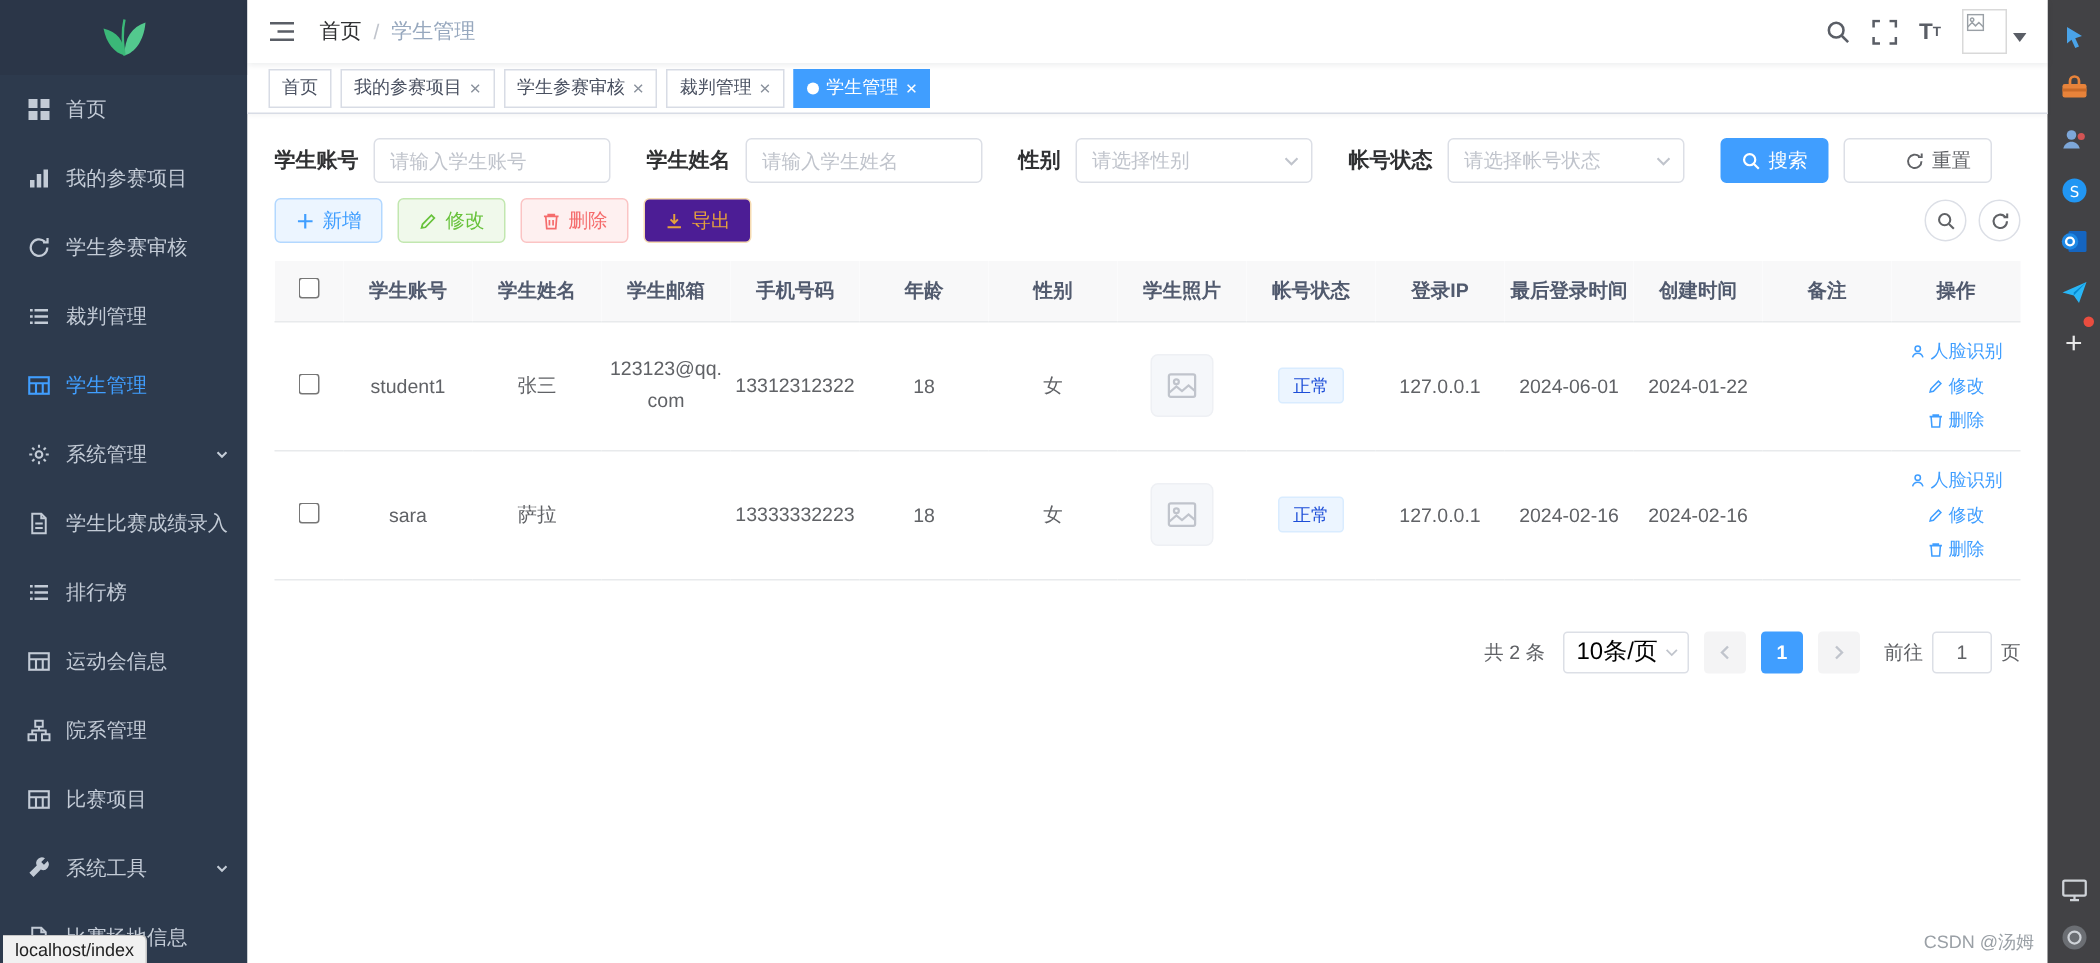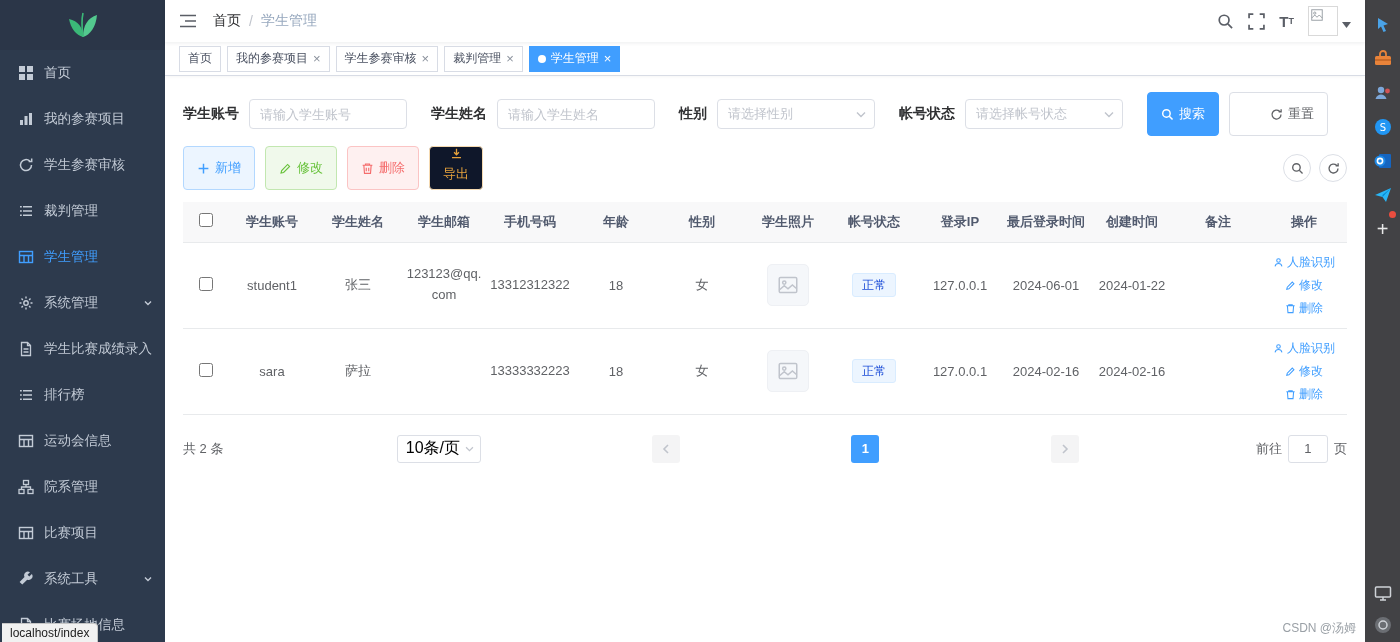--- a/index.html
+++ b/index.html
@@ -55,50 +55,50 @@
 
   
   .content { flex:1; padding:16px 18px; overflow:hidden; }
 
   .filter-row { display:flex; align-items:center; margin-bottom:10px; flex-wrap:nowrap; }
   .f-label { font-weight:700; font-size:14px; color:#303133; margin-right:10px; white-space:nowrap; }
   .f-group { display:flex; align-items:center; margin-right:24px; }
   .txt-input { height:30px; width:158px; border:1px solid #dcdfe6; border-radius:4px; padding:0 10px; font-size:13px; color:#606266; outline:none; font-family:inherit; }
   .txt-input::placeholder { color:#c0c4cc; }
   .fake-select { height:30px; width:158px; border:1px solid #dcdfe6; border-radius:4px; padding:0 8px 0 10px; font-size:13px; color:#c0c4cc; display:flex; align-items:center; justify-content:space-between; cursor:pointer; background:#fff; }
-  .btn { height:44px; display:inline-flex; align-items:center; gap:5px; padding:0 13px; border-radius:4px; font-size:13px; cursor:pointer; border:1px solid transparent; white-space:nowrap; font-family:inherit; }
+  .btn { height:30px; display:inline-flex; align-items:center; gap:5px; padding:0 13px; border-radius:4px; font-size:13px; cursor:pointer; border:1px solid transparent; white-space:nowrap; font-family:inherit;justify-content:flex-end; }
   .btn svg { width:13px; height:13px; }
   .btn-primary { background:#409eff; border-color:#409eff; color:#fff; }
   .btn-default { background:#fff; border-color:#dcdfe6; color:#606266;padding-left:40px; }
 
   .toolbar-row { display:flex; align-items:center; gap:10px; margin:6px 0 12px; }
   .btn-plain-primary { background:#ecf5ff; border-color:#b3d8ff; color:#409eff; }
   .btn-plain-success { background:#f0f9eb; border-color:#c2e7b0; color:#67c23a; }
   .btn-plain-danger  { background:#fef0f0; border-color:#fbc4c4; color:#f56c6c; }
-  .btn-plain-warning { background:#0f172a; border-color:#f5dab1; color:#e6a23c;flex-direction:column; }
+  .btn-plain-warning { background:#4c1d95; border-color:#f5dab1; color:#e6a23c; }
   .tb-right { margin-left:auto; display:flex; gap:8px; }
   .circle-btn { width:28px; height:28px; border-radius:50%; border:1px solid #dcdfe6; background:#fff; display:flex; align-items:center; justify-content:center; color:#606266; cursor:pointer; }
   .circle-btn svg { width:13px; height:13px; }
 
   
   table.grid { width:100%; border-collapse:collapse; table-layout:fixed; font-size:13px; color:#606266; }
   table.grid col.c-check { width:46px; }
   table.grid th { background:#f8f8f9; color:#515a6e; font-weight:700; height:40px; padding:6px 2px; border-bottom:1px solid #e8eaec; text-align:center; font-size:13px; overflow:hidden; }
   table.grid td { height:86px; padding:8px 3px; border-bottom:1px solid #e8eaec; text-align:center; vertical-align:middle; }
   .brk { word-break:break-all; line-height:1.6; }
   .chk { width:14px; height:14px; accent-color:#409eff; cursor:pointer; }
   .photo-ph { width:42px; height:42px; margin:0 auto; background:#f5f7fa; border:1px solid #eef0f4; border-radius:5px; display:flex; align-items:center; justify-content:center; color:#c0c4cc; }
   .photo-ph svg { width:20px; height:20px; }
   .badge { display:inline-block; padding:2px 9px; font-size:12px; color:#1d4ed8; background:#ecf5ff; border:1px solid #d9ecff; border-radius:3px; line-height:1.5; }
   .actions { display:flex; flex-direction:column; align-items:center; gap:6px;font-family:Liberation Serif, serif; }
   .act-link { display:inline-flex; align-items:center; gap:3px; color:#409eff; font-size:12px; cursor:pointer; white-space:nowrap; }
   .act-link svg { width:11px; height:11px; }
 
   
-  .pager { display:flex; align-items:center; justify-content:space-between; gap:10px; margin-top:20px; font-size:13px; color:#606266; }
+  .pager { display:flex; align-items:center; justify-content:flex-end; gap:10px; margin-top:34px; font-size:13px; color:#606266; }
   .pg-total { margin-right:2px; }
   .pg-size { height:28px; width:84px; border:1px solid #dcdfe6; border-radius:3px; display:flex; align-items:center; justify-content:space-between; padding:0 6px 0 8px; color:#000000; cursor:pointer; font-size:16px; }
   .pg-btn { width:28px; height:28px; border-radius:3px; background:#f4f4f5; color:#c0c4cc; display:flex; align-items:center; justify-content:center; cursor:pointer; }
   .pg-btn svg { width:10px; height:10px; }
   .pg-num { width:28px; height:28px; border-radius:3px; background:#409eff; color:#fff; display:flex; align-items:center; justify-content:center; font-weight:700; cursor:pointer; }
   .pg-goto { display:flex; align-items:center; gap:6px; margin-left:6px; }
   .pg-input { width:40px; height:28px; border:1px solid #dcdfe6; border-radius:3px; text-align:center; font-size:13px; color:#606266; outline:none; font-family:inherit; }
 
   
   .status-tip { position:absolute; left:2px; bottom:0; background:#f1f1f1; border:1px solid #c6c6c6; border-left:none; border-bottom:none; border-top-right-radius:4px; padding:2px 8px; font-size:12px; color:#222; z-index:9; }

